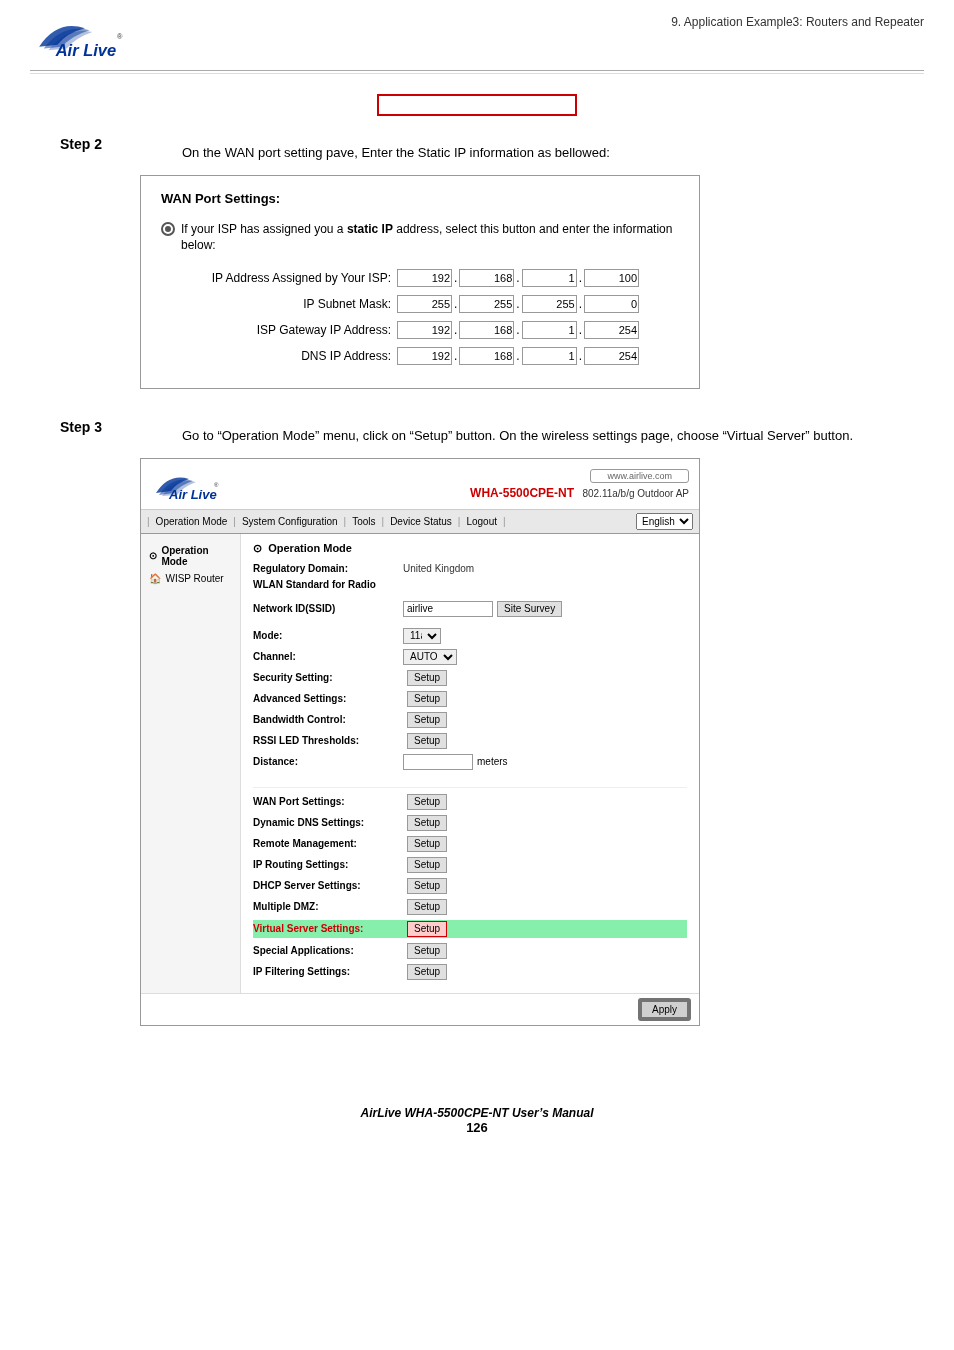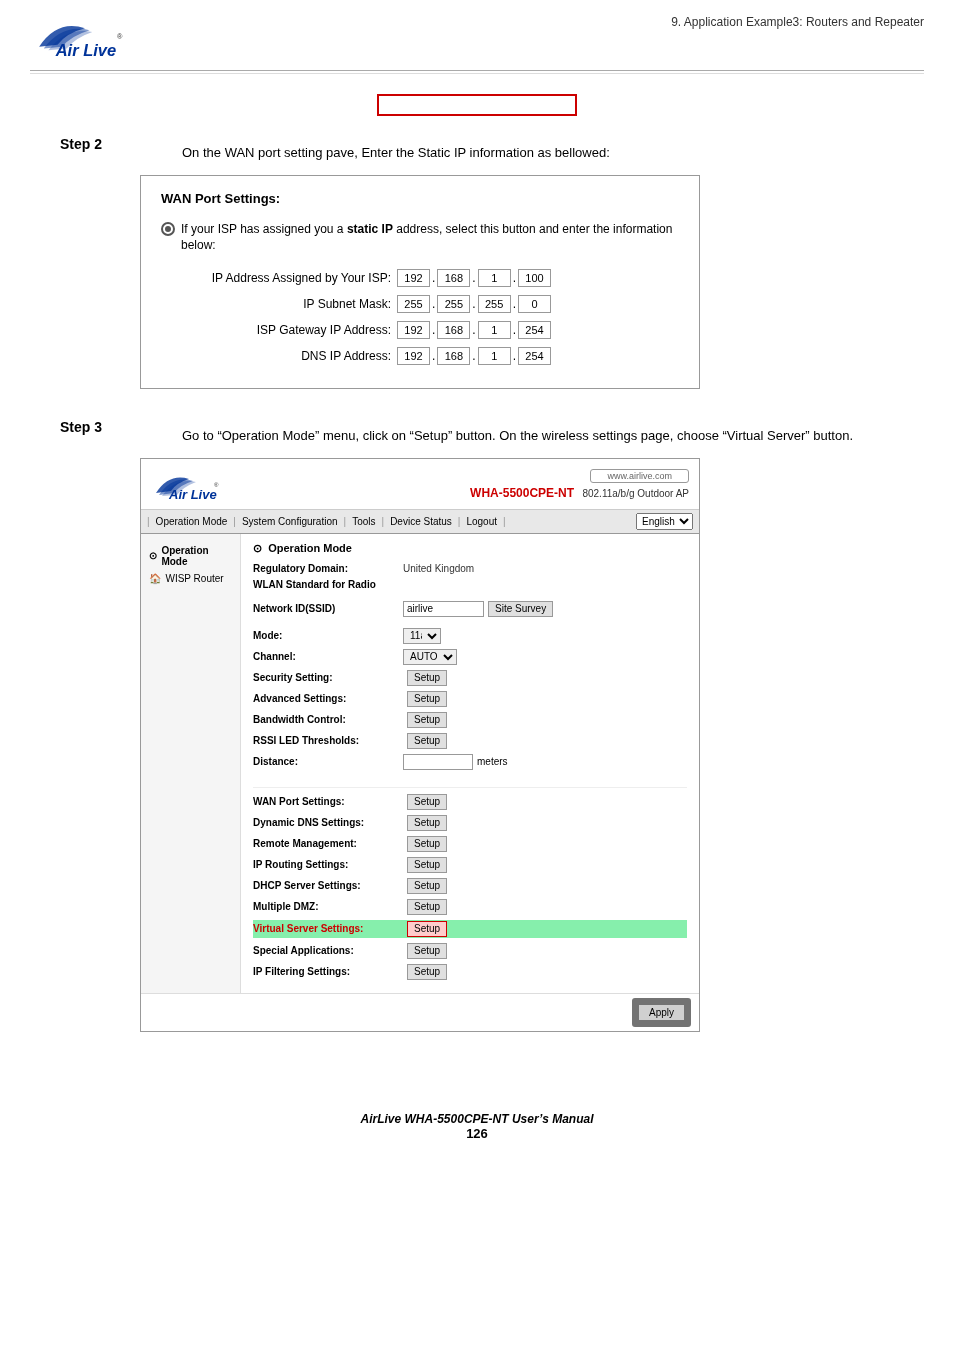--- a/index.html
+++ b/index.html
@@ -131,23 +131,23 @@
       margin-bottom: 8px;
       font-size: 12px;
     }
     .ip-row-label {
       text-align: right;
       min-width: 220px;
       margin-right: 6px;
     }
     .ip-field {
       border: 1px solid #999;
-      width: 33px;
+      width: 55px;
       height: 18px;
-      text-align: center;
+      text-align: right;
       font-size: 11px;
       padding: 1px;
     }
     .ip-dot {
       margin: 0 2px;
       font-size: 12px;
     }
 
     
     .router-ui {
@@ -262,21 +262,21 @@
       font-weight: bold;
       color: #000;
     }
     .router-row-value {
       color: #333;
     }
     .router-input {
       border: 1px solid #999;
       padding: 1px 3px;
       font-size: 10px;
-      width: 81px;
+      width: 90px;
       height: 16px;
     }
     .router-select {
       border: 1px solid #999;
       font-size: 10px;
       height: 16px;
       padding: 0 2px;
     }
     .router-button {
       border: 1px solid #999;
@@ -299,21 +299,21 @@
       border-top: 1px solid #eee;
       margin: 6px 0;
     }
     .router-footer {
       display: flex;
       justify-content: flex-end;
       padding: 4px 8px;
       border-top: 1px solid #ddd;
     }
     .apply-btn {
-      border: 7px solid #737373;
+      border: 4px solid #737373;
       background: #d0d0d0;
       border-radius: 3px;
       font-size: 10px;
       padding: 2px 10px;
       cursor: pointer;
     }
 
     
     .page-footer {
       display: flex;

